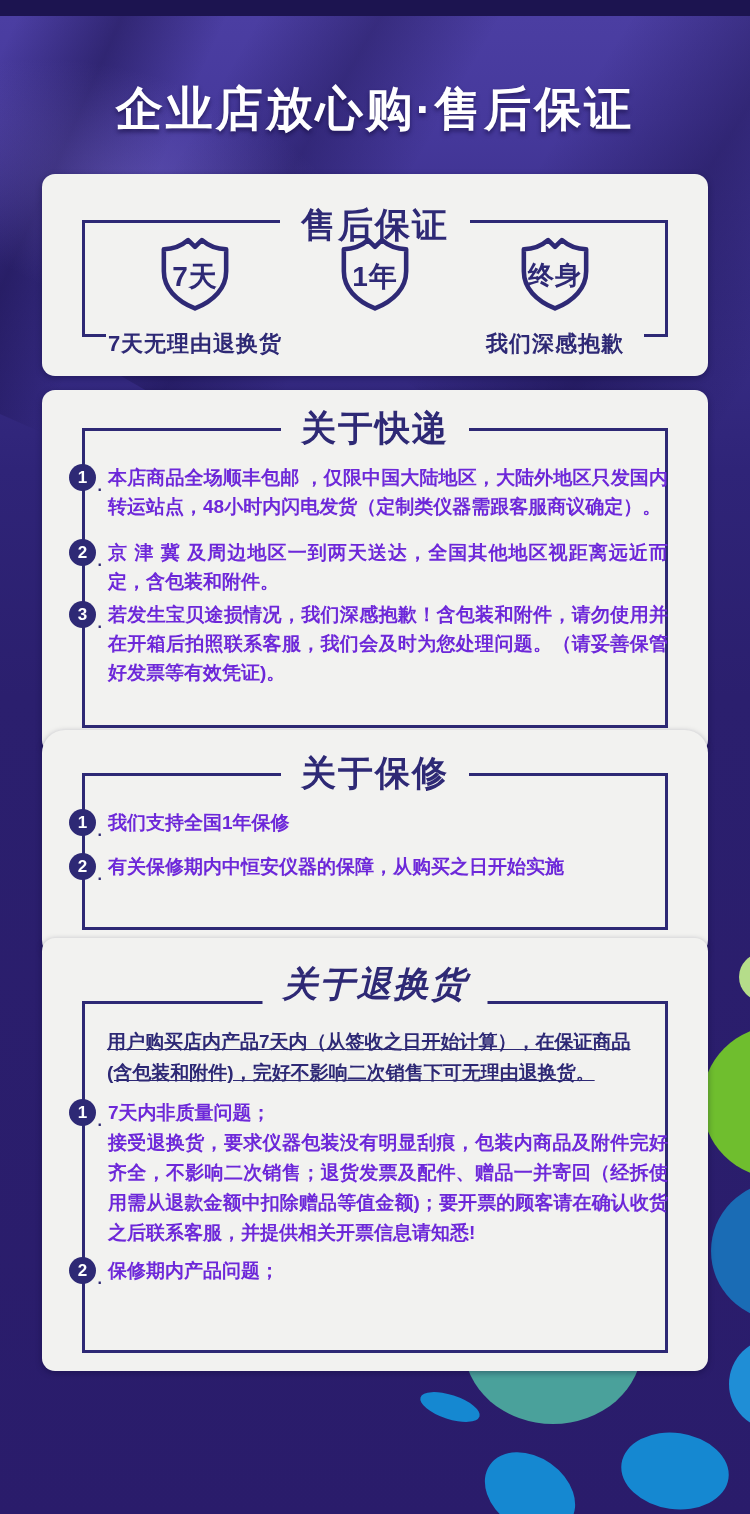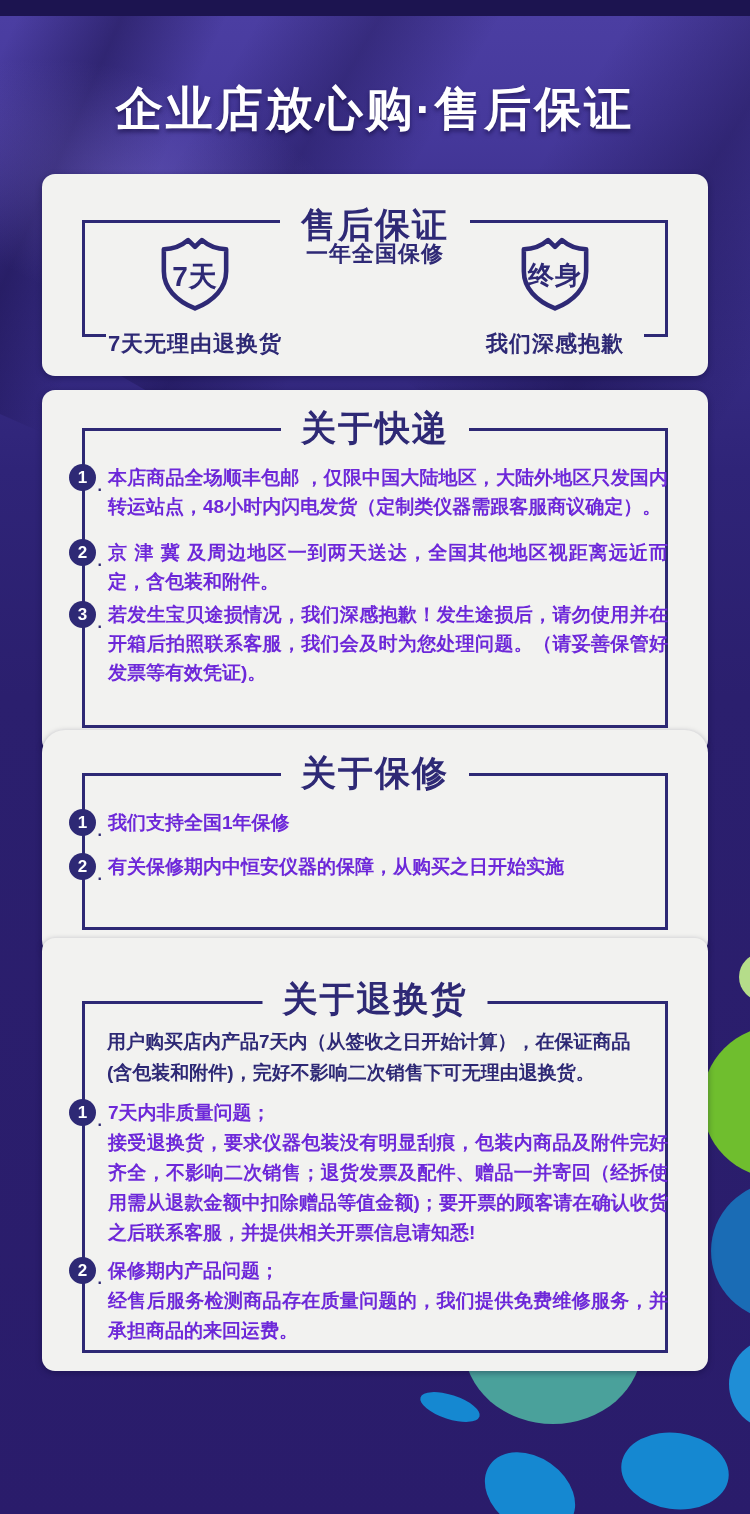--- a/index.html
+++ b/index.html
@@ -78,21 +78,21 @@
   .badge{
     position:relative;flex:0 0 auto;width:27px;height:27px;border-radius:50%;
     background:#2e2975;color:#fff;font-size:17px;font-weight:700;
     display:flex;align-items:center;justify-content:center;margin-top:1px;
   }
   .badge-dot{position:absolute;right:-6px;bottom:-4px;color:#2e2975;font-weight:900;font-size:16px;}
   .item-text{flex:1;color:#6d28d9;font-size:19px;line-height:29px;font-weight:600;text-align:justify;}
   .card4 .item-text{line-height:30px;}
   .intro-text{
     position:absolute;left:65px;right:60px;color:#2e2975;
-    font-size:19px;line-height:31px;font-weight:600;
+    font-size:19px;line-height:31px;font-weight:600;text-decoration:underline;
   }
 </style>
 </head>
 <body>
 
 <div class="page">
 
   <div class="fold fold1"></div>
   <div class="fold fold2"></div>
   <div class="fold fold3"></div>
@@ -123,21 +123,26 @@
       <span class="shield-wrap">
         <svg class="shield-svg" viewBox="0 0 100 100">
           <path d="M50 13 L59 4 C67 11 79 16 91 16 L91 45 C91 67 75 84 50 94 C25 84 9 67 9 45 L9 16 C21 16 33 11 41 4 Z" fill="none" stroke="#2e2975" stroke-width="6" stroke-linejoin="round"></path>
         </svg>
         <span class="shield-text">7天</span>
       </span>
       <div class="shield-label">7天无理由退换货</div>
     </div>
 
     <div class="shield-col" style="left:233px;">
-      <div class="shield-label">一年全国保修</div>
+      <span class="shield-wrap">
+        <svg class="shield-svg" viewBox="0 0 100 100">
+          <path d="M50 13 L59 4 C67 11 79 16 91 16 L91 45 C91 67 75 84 50 94 C25 84 9 67 9 45 L9 16 C21 16 33 11 41 4 Z" fill="none" stroke="#2e2975" stroke-width="6" stroke-linejoin="round"></path>
+        </svg>
+        <span class="shield-text">1年</span>
+      </span>
     </div>
 
     <div class="shield-col" style="left:413px;">
       <span class="shield-wrap">
         <svg class="shield-svg" viewBox="0 0 100 100">
           <path d="M50 13 L59 4 C67 11 79 16 91 16 L91 45 C91 67 75 84 50 94 C25 84 9 67 9 45 L9 16 C21 16 33 11 41 4 Z" fill="none" stroke="#2e2975" stroke-width="6" stroke-linejoin="round"></path>
         </svg>
         <span class="shield-text small">终身</span>
       </span>
       <div class="shield-label">我们深感抱歉</div>
@@ -160,21 +165,21 @@
           <span>2</span>
           <span class="badge-dot">.</span>
         </span>
       <div class="item-text">京 津 冀 及周边地区一到两天送达，全国其他地区视距离远近而定，含包装和附件。</div>
     </div>
     <div class="num-item" style="top:210px;">
       <span class="badge">
           <span>3</span>
           <span class="badge-dot">.</span>
         </span>
-      <div class="item-text">若发生宝贝途损情况，我们深感抱歉！发生途损后，请勿使用并在开箱后拍照联系客服，我们会及时为您处理问题。（请妥善保管好发票等有效凭证)。</div>
+      <div class="item-text">若发生宝贝途损情况，我们深感抱歉！含包装和附件，请勿使用并在开箱后拍照联系客服，我们会及时为您处理问题。（请妥善保管好发票等有效凭证)。</div>
     </div>
   </section>
 
   <section class="card card3">
     <div class="frame" style="top:43px;bottom:33px;"></div>
     <div class="title-chip" style="top:43px;">关于保修</div>
 
     <div class="num-item" style="top:78px;">
       <span class="badge">
           <span>1</span>
@@ -186,39 +191,38 @@
       <span class="badge">
           <span>2</span>
           <span class="badge-dot">.</span>
         </span>
       <div class="item-text">有关保修期内中恒安仪器的保障，从购买之日开始实施</div>
     </div>
   </section>
 
   <section class="card card4">
     <div class="frame" style="top:63px;bottom:18px;"></div>
-    <div class="title-chip" style="top:61px;">关于退换货</div>
+    <div class="title-chip" style="top:46px;font-style:italic;">关于退换货</div>
 
     <div class="intro-text" style="top:88px;">用户购买店内产品7天内（从签收之日开始计算），在保证商品(含包装和附件)，完好不影响二次销售下可无理由退换货。</div>
 
     <div class="num-item" style="top:160px;">
       <span class="badge">
           <span>1</span>
           <span class="badge-dot">.</span>
         </span>
       <div class="item-text">
         <div>7天内非质量问题；</div>
         <div>接受退换货，要求仪器包装没有明显刮痕，包装内商品及附件完好齐全，不影响二次销售；退货发票及配件、赠品一并寄回（经拆使用需从退款金额中扣除赠品等值金额)；要开票的顾客请在确认收货之后联系客服，并提供相关开票信息请知悉!</div>
       </div>
     </div>
     <div class="num-item" style="top:318px;">
       <span class="badge">
           <span>2</span>
           <span class="badge-dot">.</span>
         </span>
       <div class="item-text">
         <div>保修期内产品问题；</div>
-        <div>经售后服务检测商品存在质量问题的，我们提供免费维修服务，并承担商品的来回运费。</div>
       </div>
     </div>
   </section>
 
 </div>
 
 </body></html>

